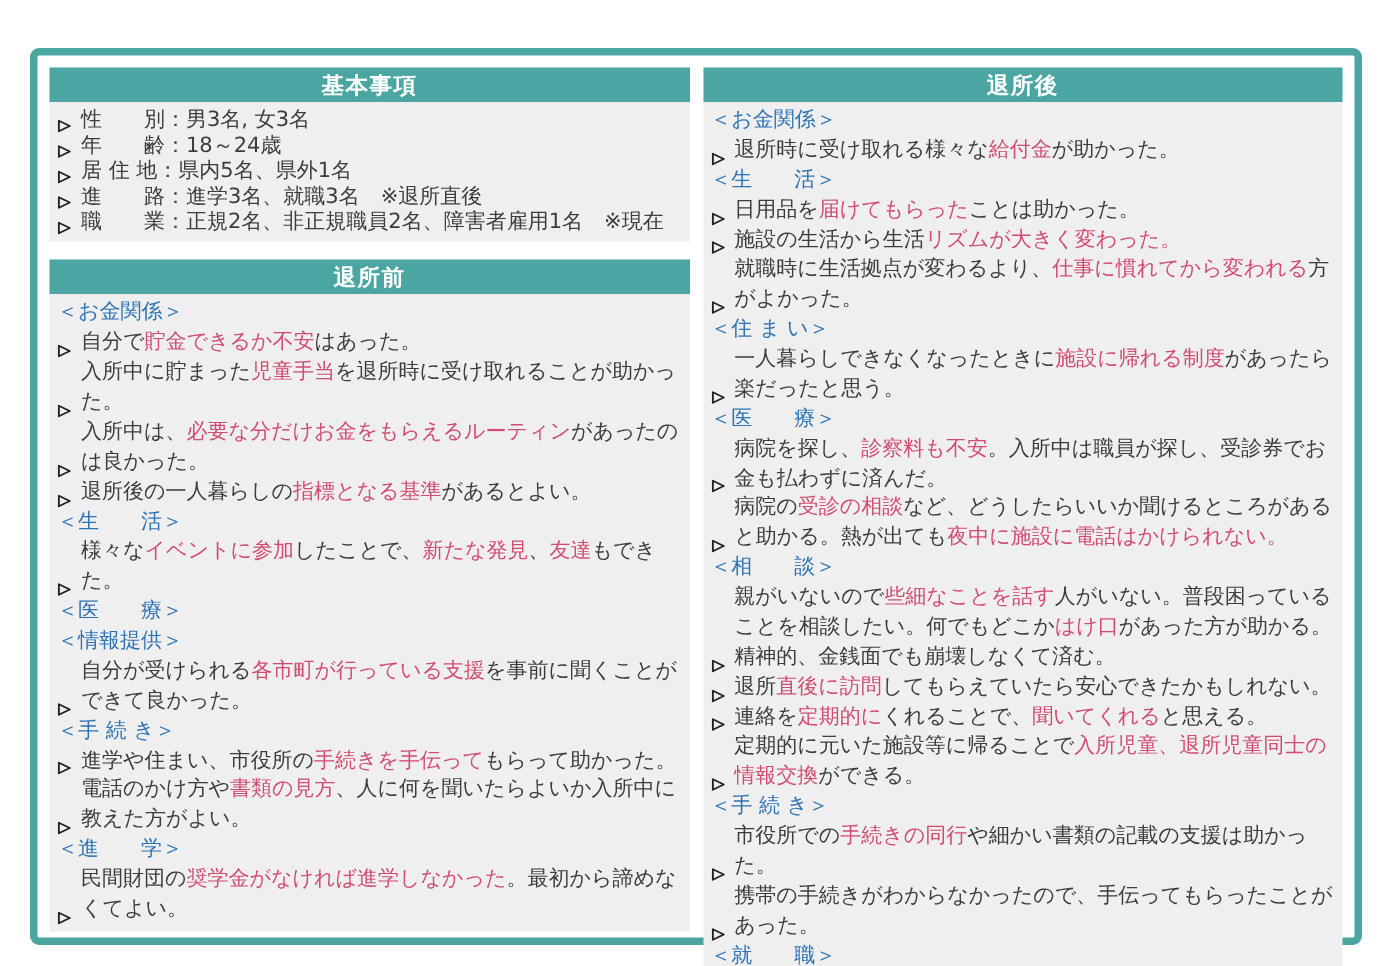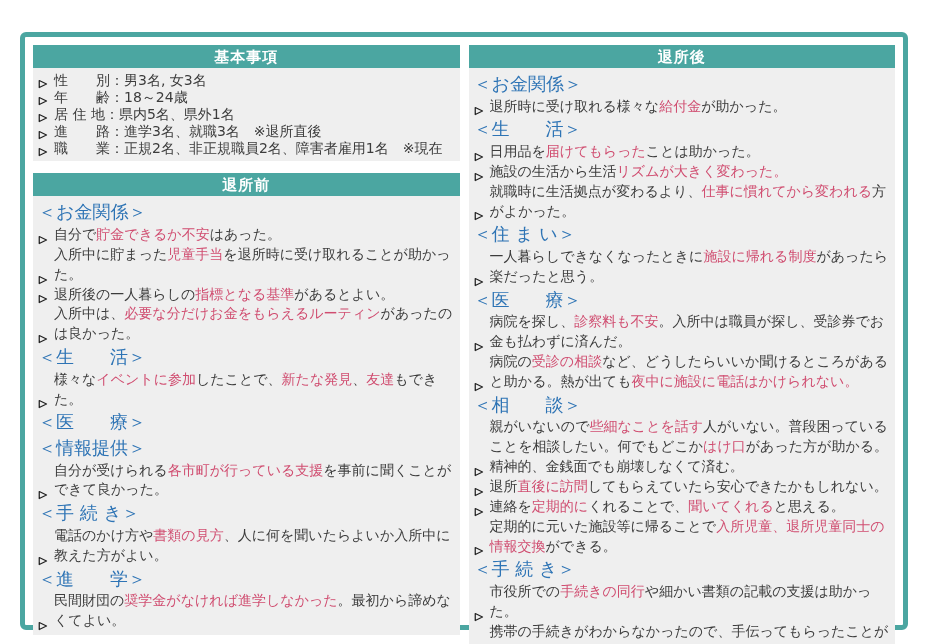--- a/index.html
+++ b/index.html
@@ -61,21 +61,21 @@
     padding:3px 4px 4px 5px;
     font-size:14px;
     line-height:1.42;
   }
   .panel-body.tight{
     line-height:1.22;
     padding-top:4px;
   }
   .sec{
     color:var(--blue);
-    font-size:18px;
+    font-size:14px;
   }
   .row{
     display:flex;
     align-items:flex-end;
   }
   .bl{
     flex:0 0 16px;
     width:16px;
     padding-top:4px;
     line-height:1;
@@ -160,29 +160,29 @@
                 </svg>
               </span>
               <span class="bt"><span>入所中に貯まった</span><span class="red">児童手当</span><span>を退所時に受け取れることが助かった。</span></span>
             </div>
             <div class="row">
               <span class="bl">
                 <svg viewBox="0 0 12 12" width="10" height="10">
                   <path d="M1.5 1.8 L10.2 6 L1.5 10.2 Z" fill="#efefef" stroke="#222" stroke-width="1.5" stroke-linejoin="round"></path>
                 </svg>
               </span>
+              <span class="bt"><span>入所中は、</span><span class="red">必要な分だけお金をもらえるルーティン</span><span>があったのは良かった。</span></span>
+            </div>
+            <div class="row">
+              <span class="bl">
+                <svg viewBox="0 0 12 12" width="10" height="10">
+                  <path d="M1.5 1.8 L10.2 6 L1.5 10.2 Z" fill="#efefef" stroke="#222" stroke-width="1.5" stroke-linejoin="round"></path>
+                </svg>
+              </span>
               <span class="bt"><span>退所後の一人暮らしの</span><span class="red">指標となる基準</span><span>があるとよい。</span></span>
-            </div>
-            <div class="row">
-              <span class="bl">
-                <svg viewBox="0 0 12 12" width="10" height="10">
-                  <path d="M1.5 1.8 L10.2 6 L1.5 10.2 Z" fill="#efefef" stroke="#222" stroke-width="1.5" stroke-linejoin="round"></path>
-                </svg>
-              </span>
-              <span class="bt"><span>入所中は、</span><span class="red">必要な分だけお金をもらえるルーティン</span><span>があったのは良かった。</span></span>
             </div>
             <div class="sec">＜生　　活＞</div>
             <div class="row">
               <span class="bl">
                 <svg viewBox="0 0 12 12" width="10" height="10">
                   <path d="M1.5 1.8 L10.2 6 L1.5 10.2 Z" fill="#efefef" stroke="#222" stroke-width="1.5" stroke-linejoin="round"></path>
                 </svg>
               </span>
               <span class="bt"><span>様々な</span><span class="red">イベントに参加</span><span>したことで、</span><span class="red">新たな発見</span><span>、</span><span class="red">友達</span><span>もできた。</span></span>
             </div>
@@ -190,20 +190,28 @@
             <div class="sec">＜情報提供＞</div>
             <div class="row">
               <span class="bl">
                 <svg viewBox="0 0 12 12" width="10" height="10">
                   <path d="M1.5 1.8 L10.2 6 L1.5 10.2 Z" fill="#efefef" stroke="#222" stroke-width="1.5" stroke-linejoin="round"></path>
                 </svg>
               </span>
               <span class="bt"><span>自分が受けられる</span><span class="red">各市町が行っている支援</span><span>を事前に聞くことができて良かった。</span></span>
             </div>
             <div class="sec">＜手 続 き＞</div>
+            <div class="row">
+              <span class="bl">
+                <svg viewBox="0 0 12 12" width="10" height="10">
+                  <path d="M1.5 1.8 L10.2 6 L1.5 10.2 Z" fill="#efefef" stroke="#222" stroke-width="1.5" stroke-linejoin="round"></path>
+                </svg>
+              </span>
+              <span class="bt"><span>進学や住まい、市役所の</span><span class="red">手続きを手伝って</span><span>もらって助かった。</span></span>
+            </div>
             <div class="row">
               <span class="bl">
                 <svg viewBox="0 0 12 12" width="10" height="10">
                   <path d="M1.5 1.8 L10.2 6 L1.5 10.2 Z" fill="#efefef" stroke="#222" stroke-width="1.5" stroke-linejoin="round"></path>
                 </svg>
               </span>
               <span class="bt"><span>電話のかけ方や</span><span class="red">書類の見方</span><span>、人に何を聞いたらよいか入所中に教えた方がよい。</span></span>
             </div>
             <div class="sec">＜進　　学＞</div>
             <div class="row">

